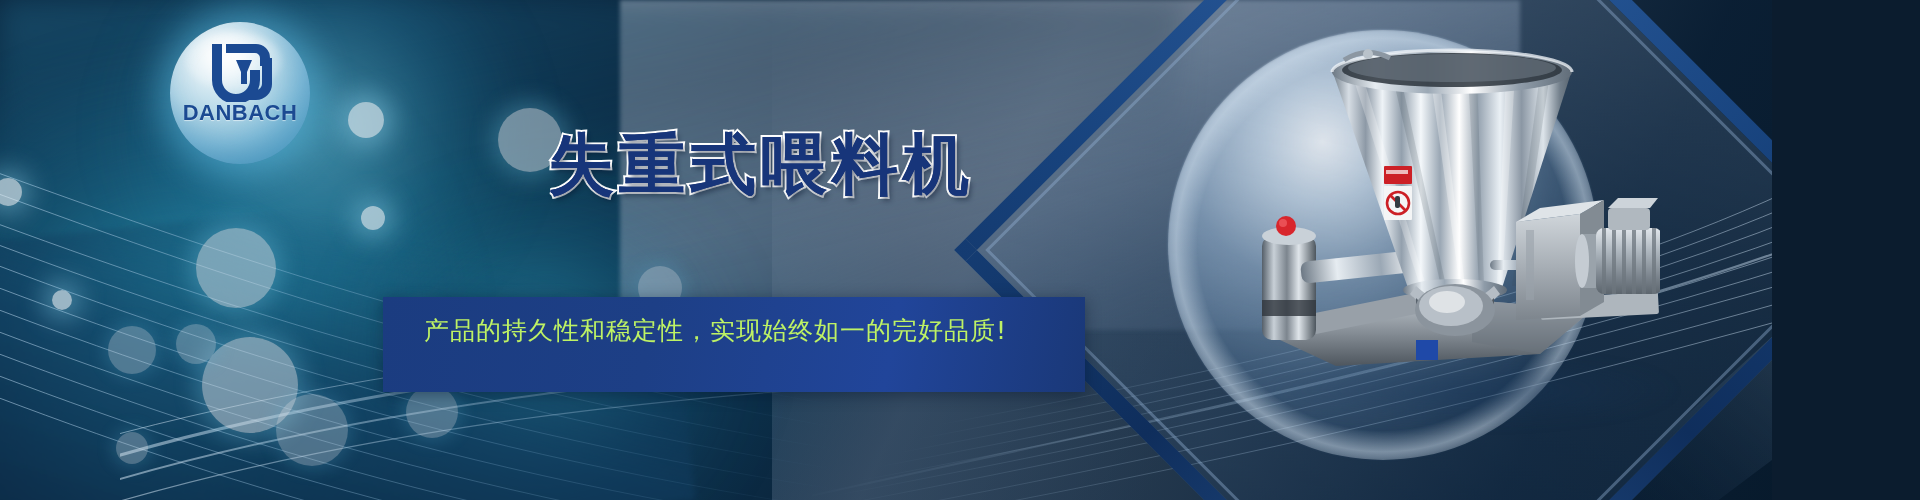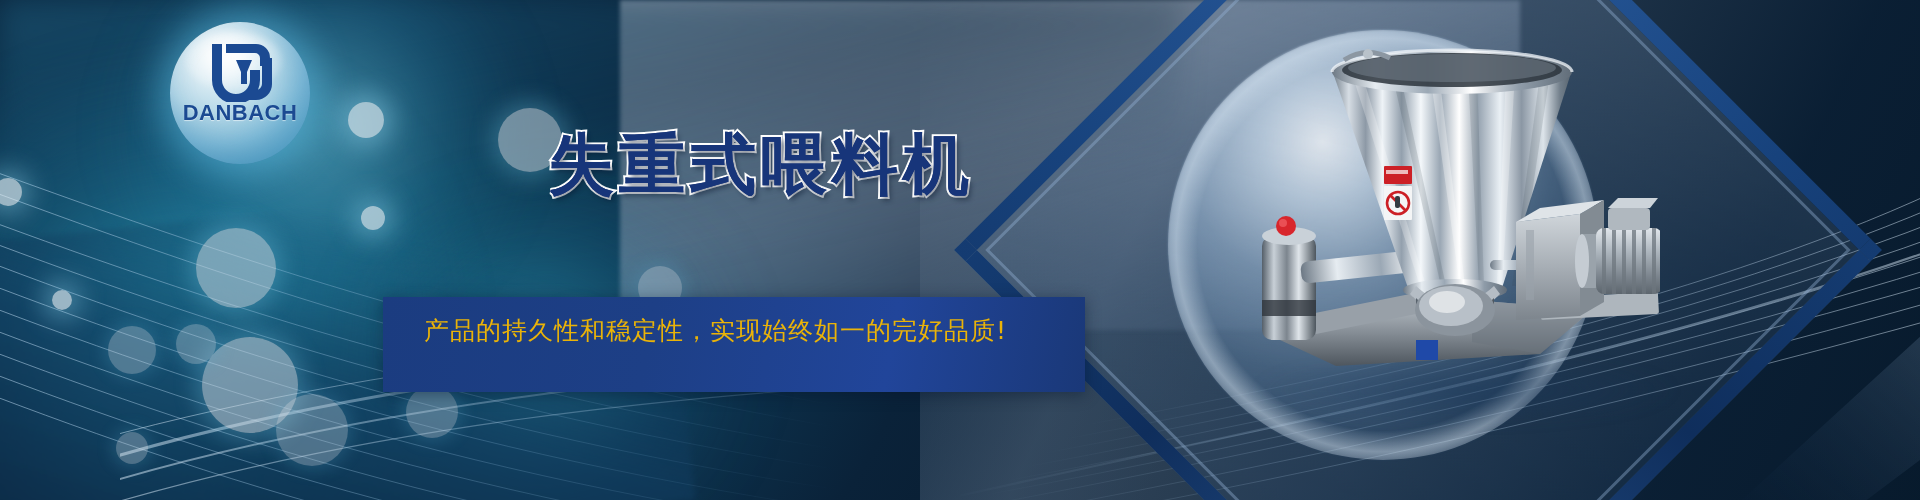--- a/index.html
+++ b/index.html
@@ -1,18 +1,18 @@
 <!DOCTYPE html>
 <html><head>
 <meta charset="utf-8">
 <style>
   html,body{margin:0;padding:0;background:#0b1c2e;}
   *{box-sizing:border-box;}
   #banner{
-    position:relative;width:1920px;height:500px;overflow:hidden;
+    position:relative;width:1772px;height:500px;overflow:hidden;
     font-family:"Liberation Sans","DejaVu Sans",sans-serif;
     background:#0c1f33;
     padding-left:8px;
   }
 
   
   .bg-base{position:absolute;inset:0;
     background:
       radial-gradient(ellipse 900px 620px at 300px 300px, #1d6e86 0%, #13506a 22%, #0d3550 45%, #0a2239 68%, #071a2c 100%),
       linear-gradient(100deg,#07172a 0%,#0c2c45 30%,#163a57 55%,#1d4566 78%,#16344f 100%);
@@ -96,21 +96,21 @@
   .title-fill{position:absolute;left:548px;top:120px;
     font-size:66px;font-weight:700;letter-spacing:5px;
     color:#17357a;
     font-family:"DejaVu Sans","Liberation Sans",sans-serif;
     white-space:nowrap;}
 
   .sub-box{position:absolute;left:383px;top:297px;width:702px;height:95px;
     background:linear-gradient(100deg,#1b3c80 0%,#1d3f86 38%,#21459a 72%,#1a3878 100%);
     box-shadow:0 3px 14px rgba(5,18,40,.42);}
   .sub-cn{position:absolute;left:424px;top:314px;
-    font-size:25px;color:#eab308;letter-spacing:1px;white-space:nowrap;
+    font-size:25px;color:#bef264;letter-spacing:1px;white-space:nowrap;
     font-family:"DejaVu Sans","Liberation Sans",sans-serif;}
   .sub-en{position:absolute;left:424px;top:352px;
     font-size:19px;color:#eef3f9;letter-spacing:.1px;white-space:nowrap;
     font-family:"Liberation Sans",sans-serif;}
 </style>
 </head>
 <body>
 
 <div id="banner">
 

